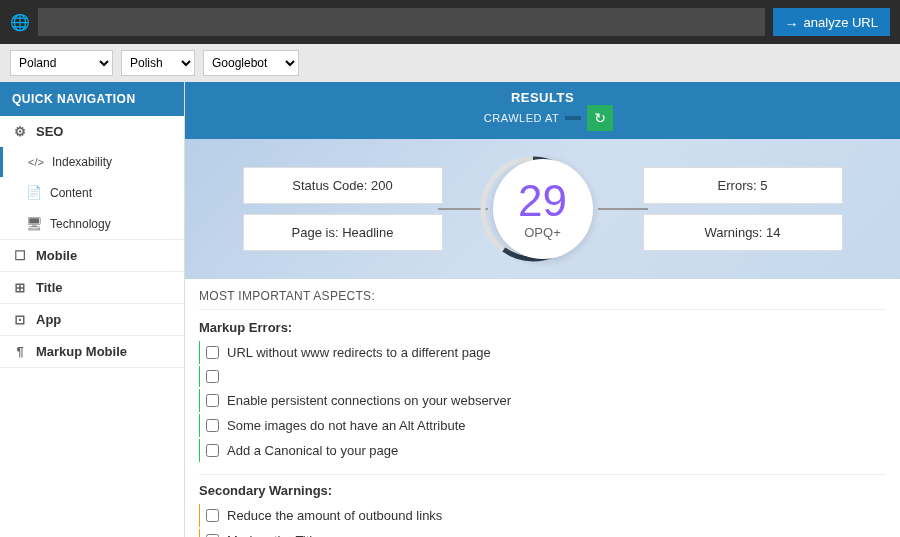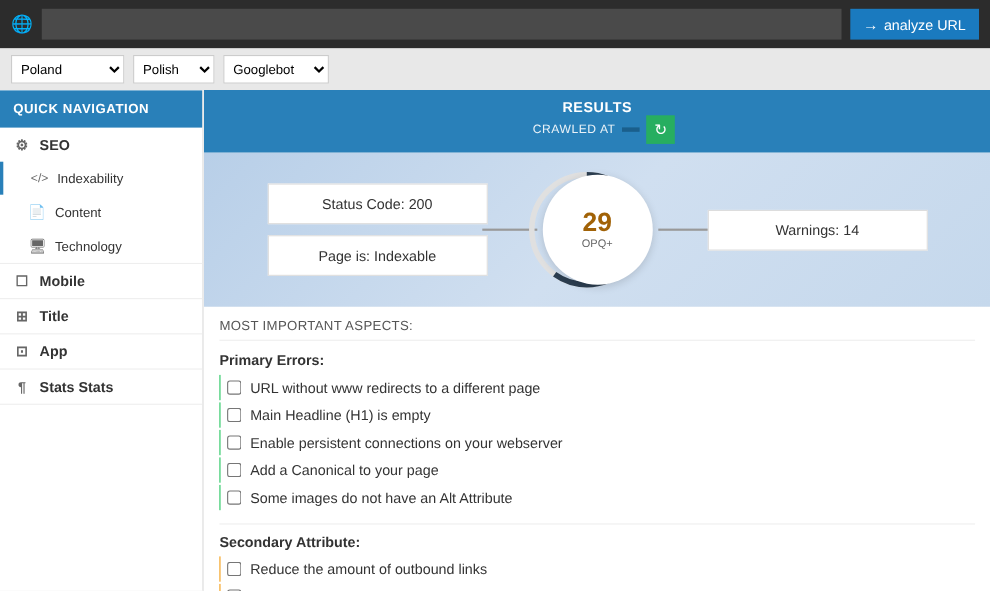--- a/index.html
+++ b/index.html
@@ -195,27 +195,27 @@
       border-radius: 50%;
       background: #fff;
       display: flex;
       flex-direction: column;
       align-items: center;
       justify-content: center;
       position: relative;
       box-shadow: 0 2px 8px rgba(0,0,0,0.15);
     }
     .score-number {
-      font-size: 24px;
-      font-weight: bold;
-      color: #a16207;
+      font-size: 44px;
+      font-weight: normal;
+      color: #8b5cf6;
       line-height: 1;
     }
     .score-label {
-      font-size: 10px;
+      font-size: 13px;
       color: #666;
       margin-top: 2px;
     }
 
     
     .aspects-section {
       background: #fff;
       margin: 0;
       padding: 10px 14px;
     }
@@ -337,21 +337,21 @@
     <div class="sidebar-section">
       <div class="sidebar-item parent">
         <span class="si-icon">⊡</span>
         <span>App</span>
       </div>
     </div>
 
     <div class="sidebar-section">
       <div class="sidebar-item parent">
         <span class="si-icon">¶</span>
-        <span>Stats Stats</span>
+        <span>Markup Mobile</span>
       </div>
     </div>
   </div>
 
   <div class="content-area">
 
     <div class="results-header">
       <span>RESULTS</span>
       <div class="crawled-at-section">
         <span class="crawled-at-label">CRAWLED AT</span>
@@ -362,78 +362,80 @@
       </div>
     </div>
 
     <div class="score-section">
 
       <div class="score-cards-left">
         <div class="score-card">
           <span>Status Code: 200</span>
         </div>
         <div class="score-card">
-          <span>Page is: Indexable</span>
+          <span>Page is: Headline</span>
         </div>
       </div>
 
       <div style="width:50px; height:2px; background:#999; margin: 0 -5px;"></div>
 
       <div class="score-circle-container">
         <svg width="112" height="112" style="position:absolute; top:-6px; left:-6px;">
           <circle cx="56" cy="56" r="50" fill="none" stroke="#e0e0e0" stroke-width="5"></circle>
           <circle cx="56" cy="56" r="50" fill="none" stroke="#2c3e50" stroke-width="5" stroke-dasharray="188 126" stroke-dashoffset="0" transform="rotate(-90 56 56)"></circle>
         </svg>
         <div class="score-circle">
           <span class="score-number">29</span>
           <span class="score-label">OPQ+</span>
         </div>
       </div>
 
       <div style="width:50px; height:2px; background:#999; margin: 0 -5px;"></div>
 
       <div class="score-cards-right">
         <div class="score-card">
+          <span>Errors: 5</span>
+        </div>
+        <div class="score-card">
           <span>Warnings: 14</span>
         </div>
       </div>
     </div>
 
     <div class="aspects-section">
       <div class="aspects-title">MOST IMPORTANT ASPECTS:</div>
 
       <div class="error-section">
-        <div class="section-title">Primary Errors:</div>
+        <div class="section-title">Markup Errors:</div>
 
         <div class="check-item">
           <input type="checkbox" style="">
           <span>URL without www redirects to a different page</span>
         </div>
         <div class="check-item">
           <input type="checkbox" style="">
-          <span>Main Headline (H1) is empty</span>
         </div>
         <div class="check-item">
           <input type="checkbox" style="">
           <span>Enable persistent connections on your webserver</span>
         </div>
         <div class="check-item">
           <input type="checkbox" style="">
+          <span>Some images do not have an Alt Attribute</span>
+        </div>
+        <div class="check-item">
+          <input type="checkbox" style="">
           <span>Add a Canonical to your page</span>
         </div>
-        <div class="check-item">
-          <input type="checkbox" style="">
-          <span>Some images do not have an Alt Attribute</span>
-        </div>
       </div>
 
       <hr class="section-divider">
 
       <div class="error-section">
-        <div class="section-title">Secondary Attribute:</div>
+        <div class="section-title">Secondary Warnings:</div>
 
         <div class="check-item warning">
           <input type="checkbox" style="">
           <span>Reduce the amount of outbound links</span>
         </div>
         <div class="check-item warning">
           <input type="checkbox" style="">
           <span>Markup the Title</span>
         </div>
       </div>

